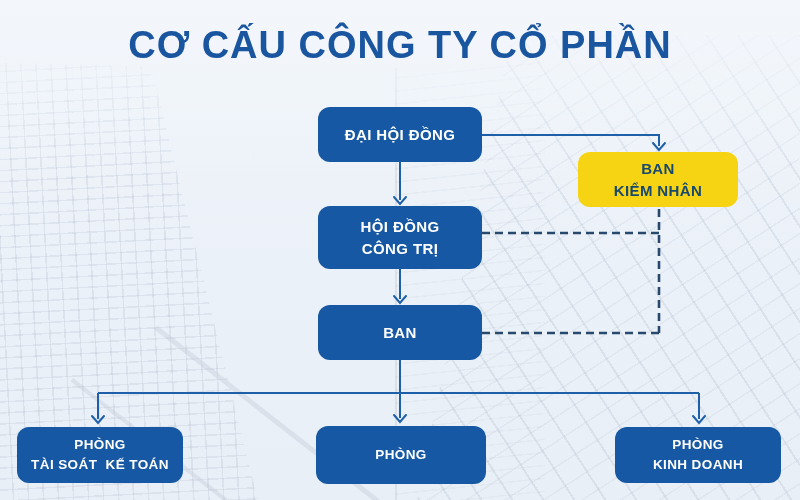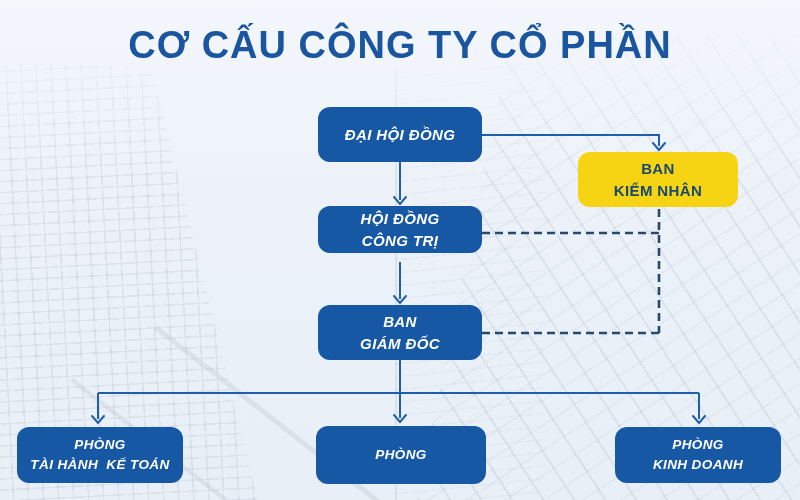--- a/index.html
+++ b/index.html
@@ -59,27 +59,27 @@
   
   .node {
     position: absolute;
     display: flex; flex-direction: column; align-items: center; justify-content: center;
     border-radius: 12px;
     text-align: center;
     font-weight: 700;
     letter-spacing: 0.4px;
     line-height: 1.45;
   }
-  .node.blue   { background: #1658a3; color: #ffffff; font-style: italic; }
+  .node.blue   { background: #1658a3; color: #ffffff; }
   .node.yellow { background: #f6d414; color: #17496f; }
   .node span { white-space: pre; }
 
   .n-shareholders { left: 318px; top: 107px; width: 164px; height: 55px; font-size: 15px; }
   .n-control      { left: 578px; top: 152px; width: 160px; height: 55px; font-size: 15px; }
-  .n-board        { left: 318px; top: 206px; width: 164px; height: 47px; font-size: 15px; justify-content: center; }
+  .n-board        { left: 318px; top: 206px; width: 164px; height: 63px; font-size: 15px; justify-content: center; }
   .n-directors    { left: 318px; top: 305px; width: 164px; height: 55px; font-size: 15px; }
   .n-finance      { left: 17px;  top: 427px; width: 166px; height: 56px; font-size: 13.5px; }
   .n-admin        { left: 316px; top: 426px; width: 170px; height: 58px; font-size: 13.5px; }
   .n-sales        { left: 615px; top: 427px; width: 166px; height: 56px; font-size: 13.5px; }
 
   .connector-layer { position: absolute; left: 0; top: 0; pointer-events: none; }
 </style>
 </head>
 <body>
 
@@ -122,26 +122,25 @@
     <span>KIỂM NHÂN</span>
   </div>
 
   <div class="node blue n-board">
     <span>HỘI ĐỒNG</span>
     <span>CÔNG TRỊ</span>
   </div>
 
   <div class="node blue n-directors">
     <span>BAN</span>
-    <span>GIÁM ĐỐC</span>
   </div>
 
   <div class="node blue n-finance">
     <span>PHÒNG</span>
-    <span>TÀI HÀNH  KẾ TOÁN</span>
+    <span>TÀI SOÁT  KẾ TOÁN</span>
   </div>
 
   <div class="node blue n-admin">
     <span>PHÒNG</span>
   </div>
 
   <div class="node blue n-sales">
     <span>PHÒNG</span>
     <span>KINH DOANH</span>
   </div>

